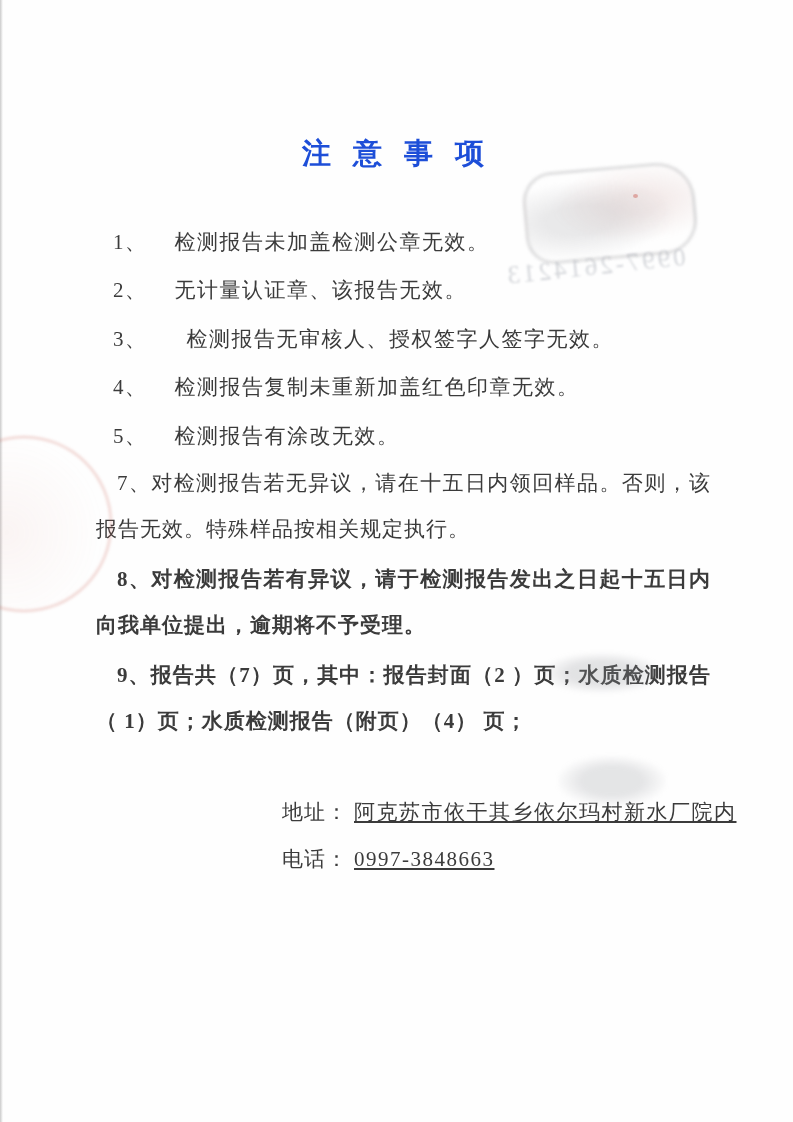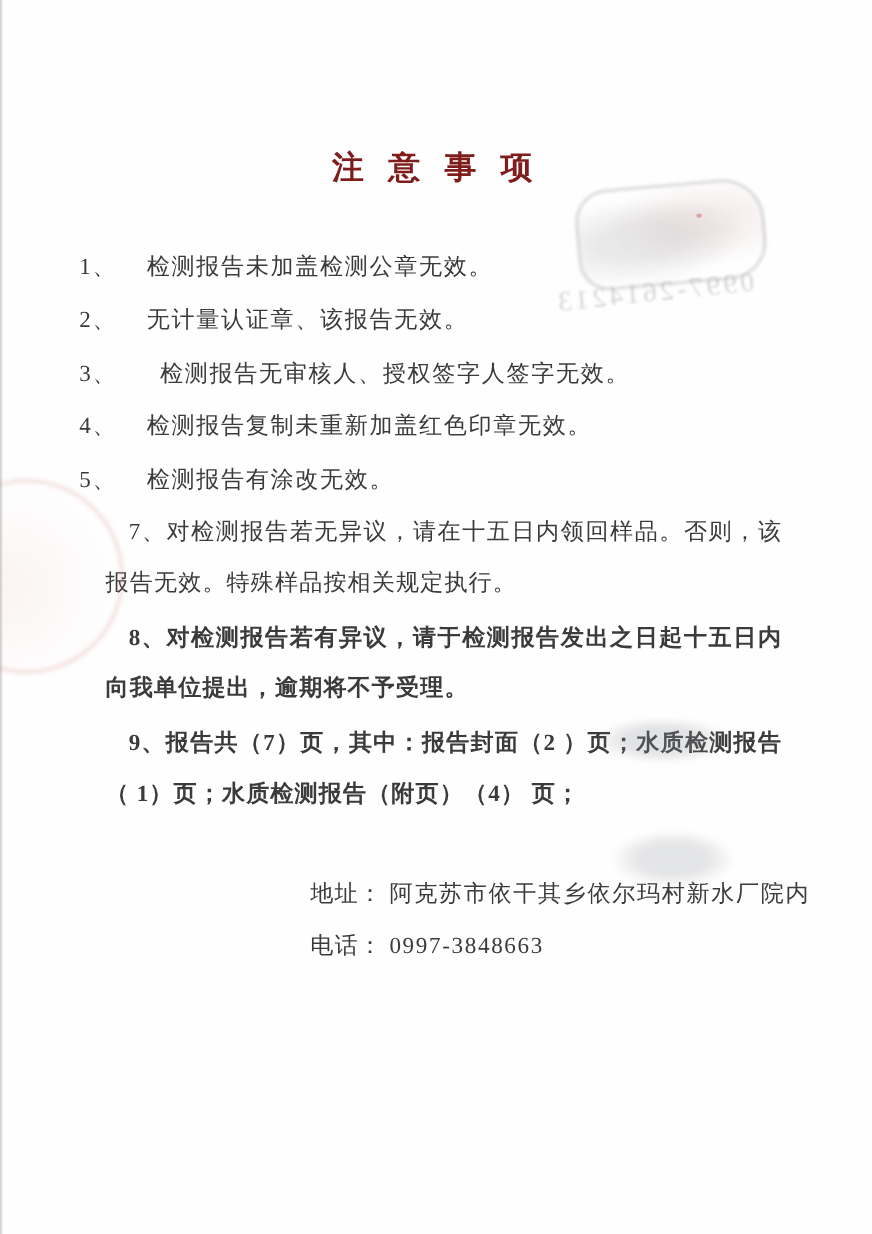--- a/index.html
+++ b/index.html
@@ -25,32 +25,32 @@
 
   .title {
     margin: 132px 0 0 0;
     height: 42px;
     line-height: 42px;
     text-align: center;
     font-family: "Liberation Sans", "DejaVu Sans", sans-serif;
     font-weight: bold;
     font-size: 29px;
     letter-spacing: 7px;
-    color: #7f1d1d;
+    color: #1d4ed8;
   }
 
   .notes {
     list-style: none;
     margin: 44px 0 0 0;
     padding: 0;
   }
   .notes li {
     height: 48.4px;
     line-height: 48.4px;
-    padding-left: 72px;
+    padding-left: 113px;
     white-space: nowrap;
     font-size: 21px;
     letter-spacing: 1.5px;
   }
   .note-number { display: inline-block; }
   .note-text   { display: inline-block; margin-left: 27px; }
   .notes li:nth-child(3) .note-text { margin-left: 39px; }
 
   .para {
     margin: 0 82px 0 96px;
@@ -62,21 +62,21 @@
     letter-spacing: 1px;
   }
   .para + .para { margin-top: 3px; font-weight: bold; }
 
   .contact {
     margin: 44px 0 0 282px;
     font-size: 21px;
     letter-spacing: 1px;
   }
   .contact .row { height: 47px; line-height: 47px; white-space: nowrap; }
-  .contact .value { margin-left: 6px; letter-spacing: 1.5px; }
+  .contact .value { margin-left: 6px; letter-spacing: 1.5px; text-decoration: underline; }
 
   
   .artifact { position: absolute; pointer-events: none; }
   .ghost-stamp {
     top: 167px; left: 524px;
     width: 166px; height: 86px;
     border: 3px solid rgba(197,197,199,0.55);
     border-radius: 30px 38px 34px 28px;
     transform: rotate(-5deg);
     filter: blur(1.6px);

